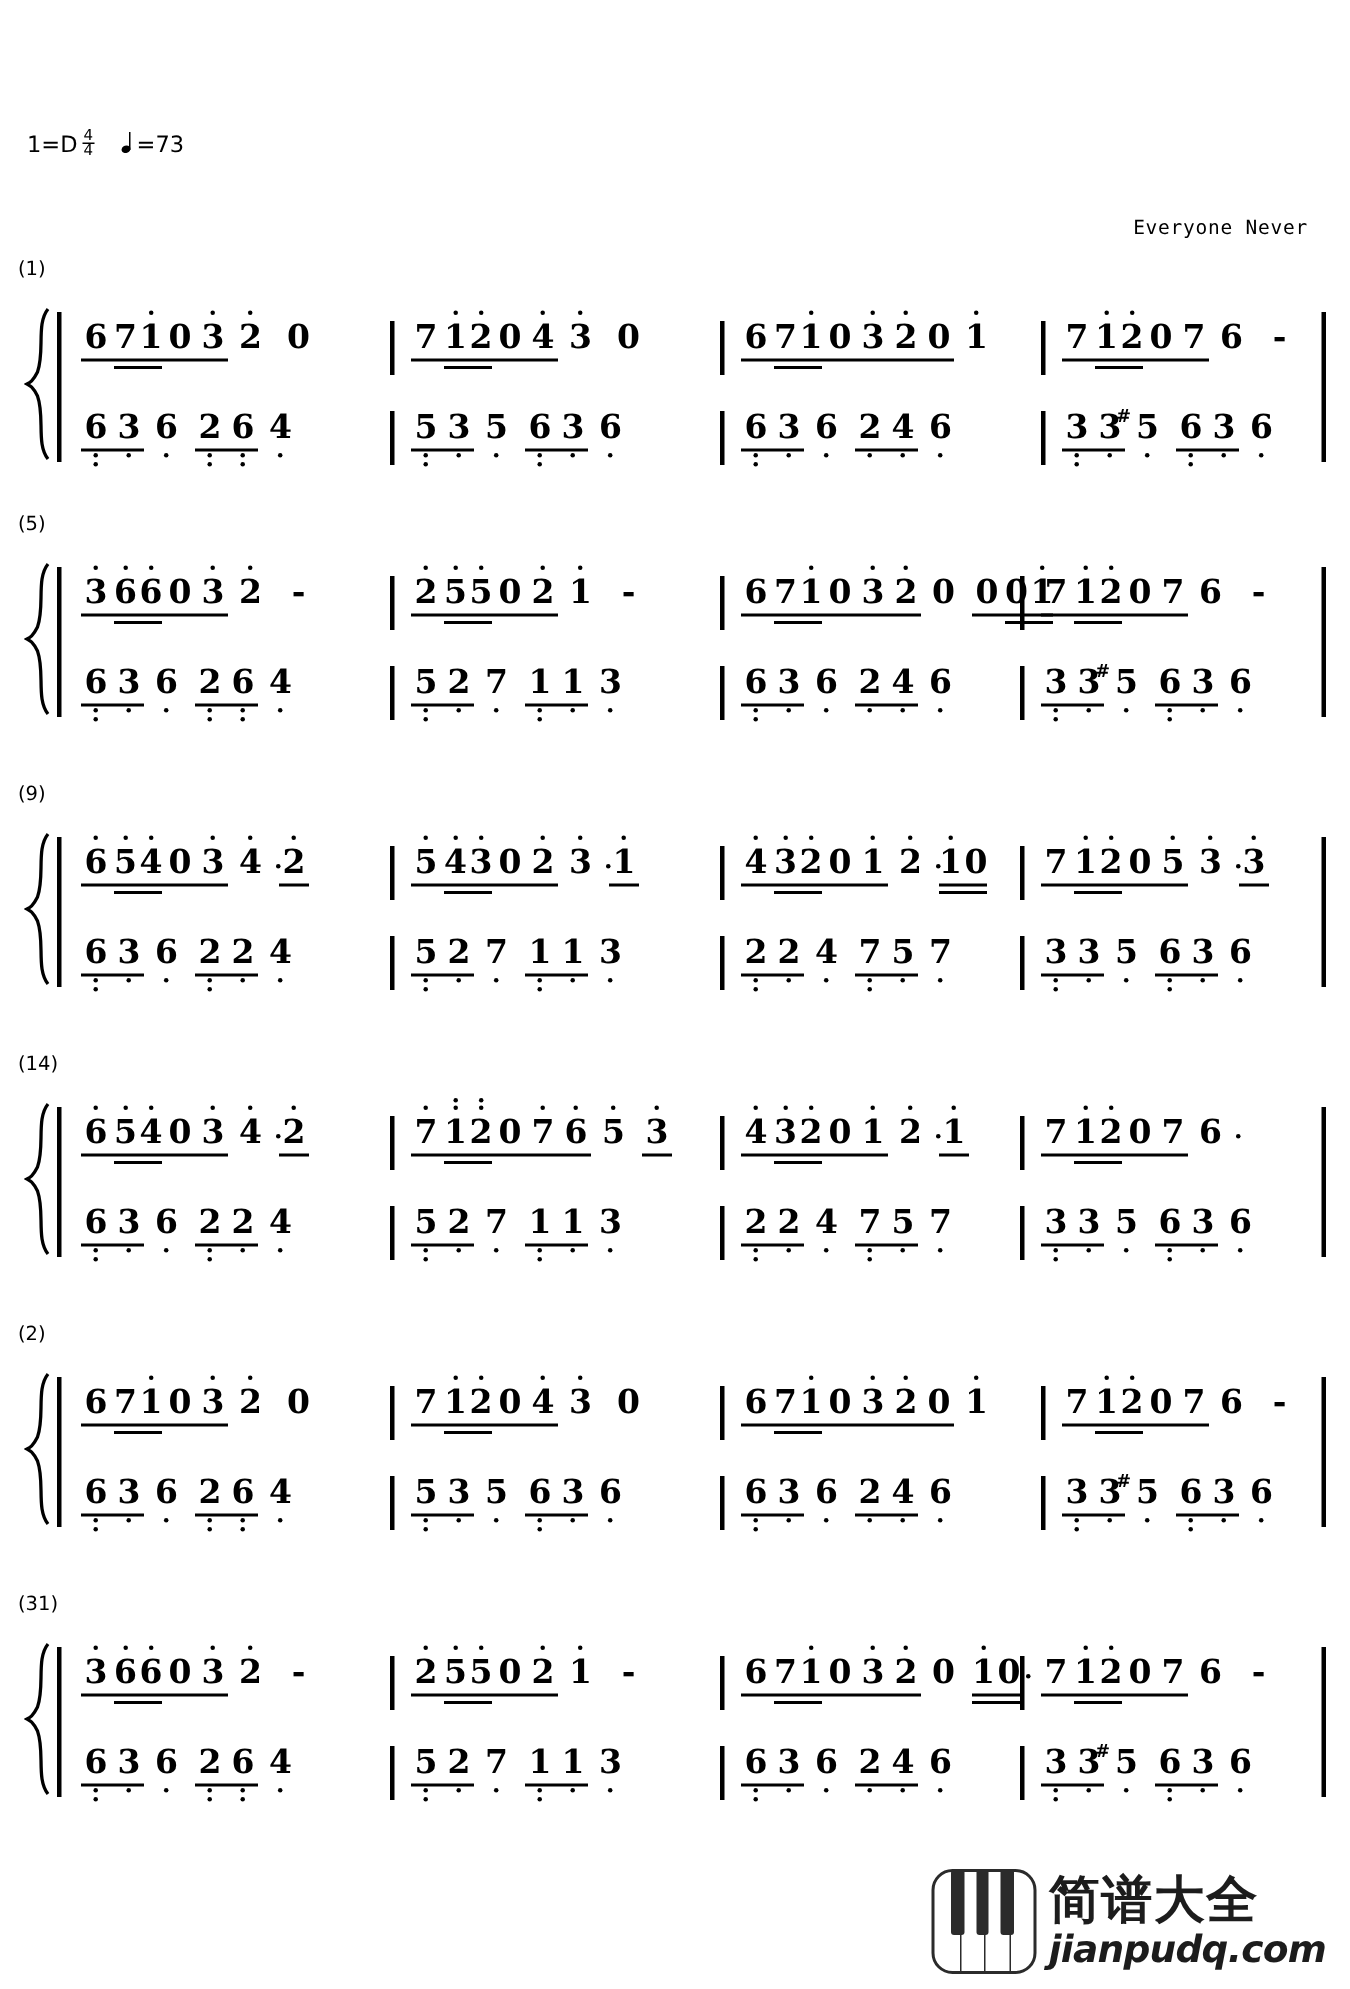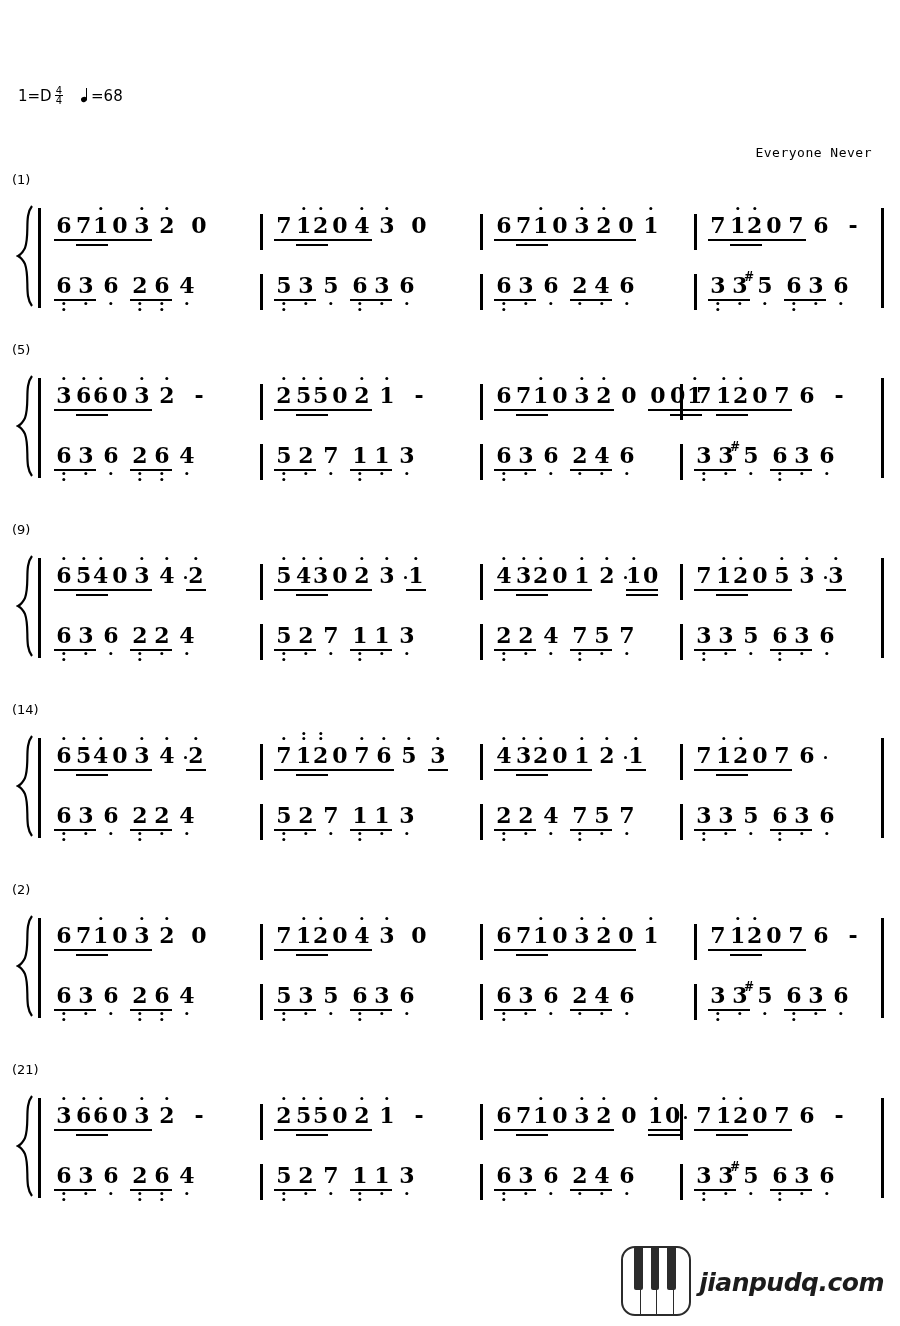--- a/index.html
+++ b/index.html
@@ -128,21 +128,21 @@
 
 
   <div class="keyline">
     <span>1=D</span>
     <span class="frac">
       <span class="num">4</span>
       <span class="den">4</span>
     </span>
     <span class="tempo">
       <span class="qnote"></span>
-      <span>=68</span>
+      <span>=73</span>
     </span>
   </div>
 
   <div class="credit">Everyone Never</div>
 
   <div id="systems-host">
       <div class="system" style="top: 200px;">
         <div class="sysnum">(1)</div>
         <div class="brace">
           <svg width="22" height="104" viewBox="0 0 22 104">
@@ -752,21 +752,21 @@
               <span class="note" style="width: 20px; left: 98px; position: absolute; top: 8px;">3<i class="oct-dn"></i></span>
               <span class="note" style="width: 26px; left: 120px; position: absolute; top: 8px;">6<i class="oct-dn"></i></span>
               <i class="beam" style="left: 0px; width: 42px; top: 33px;"></i>
               <i class="beam" style="left: 76px; width: 42px; top: 33px;"></i>
             </div>
           </div>
           <div class="barline bass" style="left: 648px;"></div>
         </div>
       </div>
       <div class="system" style="top: 1090px;">
-        <div class="sysnum">(21)</div>
+        <div class="sysnum">(31)</div>
         <div class="brace">
           <svg width="22" height="104" viewBox="0 0 22 104">
             <path d="M16 2 C8 12, 14 30, 9 44 C6 50, 4 51, 2 52 C4 53, 6 54, 9 60 C14 74, 8 92, 16 102" fill="none" stroke="#000" stroke-width="2.2"></path>
           </svg>
         </div>
         <div class="startbar"></div>
         <div class="endbar"></div>
         <div class="staffrow treble">
           <div class="measure" style="left: 8px;">
             <div class="grp" style="width: 164px; height: 46px; position: absolute;">
@@ -888,17 +888,18 @@
     <div class="piano-icon">
       <div class="wk" style="left:0"></div>
       <div class="wk" style="left:25%"></div>
       <div class="wk" style="left:50%"></div>
       <div class="wk" style="left:75%;border-right:none"></div>
       <div class="bk" style="left:17%"></div>
       <div class="bk" style="left:42%"></div>
       <div class="bk" style="left:67%"></div>
     </div>
     <div class="logo-text">
+      <span class="logo-cn">简谱大全</span>
       <span class="logo-en">jianpudq.com</span>
     </div>
   </div>
 
 </div>
 
 </body></html>

